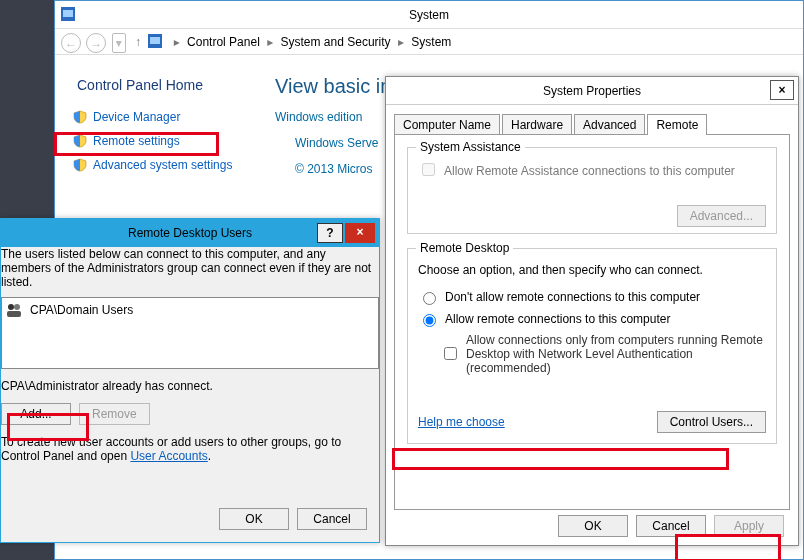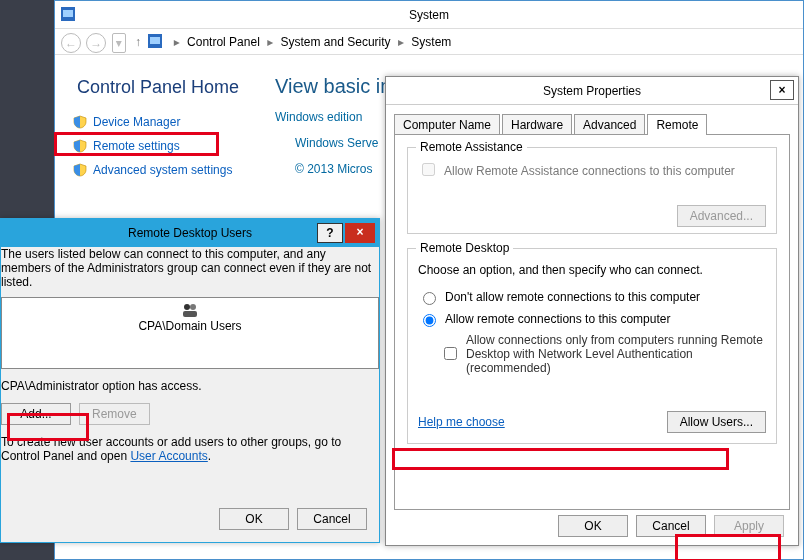--- a/index.html
+++ b/index.html
@@ -11,21 +11,21 @@
 .leftbar::before { content: ""; position: absolute; left: 0; top: 279px; width: 54px; height: 38px; background: #29a4dc; }
 .sys-title { height: 28px; background: #fff; border-bottom: 1px solid #ddd; text-align: center; line-height: 28px; font-size: 13px; }
 .small-icon { display: inline-block; width: 14px; height: 14px; background: #2a6abf; vertical-align: -2px; margin-right: 4px; }
 .small-icon svg { width: 14px; height: 14px; display: block; }
 .sys-title .small-icon { position: absolute; left: 6px; top: 6px; }
 .nav-row { height: 26px; line-height: 26px; padding-left: 6px; border-bottom: 1px solid #ddd; }
 .nav-btn { display: inline-block; width: 20px; height: 20px; border: 1px solid #bbb; border-radius: 50%; color: #bbb; text-align: center; line-height: 18px; vertical-align: middle; margin-right: 2px; }
 .nav-sep { color: #777; padding: 0 4px; }
 .sys-body { position: absolute; top: 56px; left: 0; right: 0; bottom: 0; }
 .sys-left { position: absolute; left: 0; top: 0; width: 210px; padding: 20px 0 0 12px; }
-.cpl-home { color: #1a3e7a; font-size: 18px; padding-bottom: 12px; padding-left: 10px; }
+.cpl-home { color: #1a3e7a; font-size: 14px; padding-bottom: 12px; padding-left: 10px; }
 .sys-link { color: #0a5fbf; padding: 5px 6px; cursor: default; display: flex; align-items: center; gap: 6px; }
 .shield { display: inline-block; width: 14px; height: 14px; }
 .shield svg { width: 14px; height: 14px; display: block; }
 .sys-right { position: absolute; left: 220px; top: 18px; }
 .basic { color: #1a5a8a; font-size: 20px; font-weight: 400; }
 .info-row { margin-top: 12px; color: #0369a1; }
 .info-lbl { display: inline-block; width: 110px; }
 .redbox { border: 3px solid #e3001b; pointer-events: none; }
 .rb1 { position: absolute; left: 54px; top: 132px; width: 165px; height: 24px; }
 
@@ -51,21 +51,21 @@
 .rb3 { position: absolute; left: 675px; top: 534px; width: 106px; height: 28px; }
 
 
 .rdu { position: absolute; left: 0; top: 218px; width: 380px; height: 325px; border: 1px solid #29a4dc; background: #f0f0f0; box-shadow: 0 0 6px rgba(0,0,0,0.25); }
 .rdu-title { height: 28px; background: #29a4dc; color: #000; text-align: center; line-height: 28px; font-size: 13px; position: relative; }
 .rdu-title .help { position: absolute; right: 36px; top: 4px; width: 26px; height: 20px; border: 1px solid #333; text-align: center; line-height: 18px; background: #f0f0f0; font-weight: bold; }
 .rdu-title .close { position: absolute; right: 4px; top: 4px; width: 30px; height: 20px; background: #c92d1e; color: #fff; text-align: center; font-weight: bold; line-height: 18px; }
 .rdu-body { }
 .rdu-desc { margin-bottom: 8px; }
 .list { border: 1px solid #888; background: #fff; height: 72px; padding: 4px; }
-.list-item { display: flex; align-items: center; gap: 1px; flex-direction: column; }
+.list-item { display: flex; align-items: center; gap: 8px; }
 .user-icon { width: 16px; height: 16px; }
 .user-icon svg { width: 16px; height: 16px; display: block; }
 .rdu-btns-row { margin-top: 10px; display: flex; gap: 8px; }
 .rdu-foot { margin-top: 10px; }
 .rdu-okrow { position: absolute; right: 12px; bottom: 12px; display: flex; gap: 8px; }
 .rb4 { position: absolute; left: 7px; top: 413px; width: 82px; height: 28px; }
 </style>
 </head>
 <body>
 
@@ -149,21 +149,21 @@
   <div class="tabstrip">
     <div class="tabs">
       <div class="tab">Computer Name</div>
       <div class="tab">Hardware</div>
       <div class="tab">Advanced</div>
       <div class="tab active">Remote</div>
     </div>
   </div>
   <div class="tabpane">
     <div class="group">
-      <div class="group-title">Remote Assistance</div>
+      <div class="group-title">System Assistance</div>
       <label class="chk">
         <input type="checkbox" disabled="" style="">
         <span>Allow Remote Assistance connections to this computer</span>
       </label>
       <div style="text-align:right;margin-top:30px">
         <span class="btn dis">Advanced...</span>
       </div>
     </div>
     <div class="group" style="height:196px">
       <div class="group-title">Remote Desktop</div>
@@ -175,21 +175,21 @@
       <label class="radio">
         <input type="radio" name="rd" checked="" style="">
         <span>Allow remote connections to this computer</span>
       </label>
       <label class="chk" style="color:#333;margin:6px 0 0 22px">
         <input type="checkbox" style="">
         <span>Allow connections only from computers running Remote Desktop with Network Level Authentication (recommended)</span>
       </label>
       <div style="position:absolute;left:10px;bottom:10px;right:10px;display:flex;justify-content:space-between;align-items:center">
         <span class="linklike">Help me choose</span>
-        <span class="btn">Allow Users...</span>
+        <span class="btn">Control Users...</span>
       </div>
     </div>
   </div>
   <div class="props-btns">
     <span class="btn">OK</span>
     <span class="btn">Cancel</span>
     <span class="btn dis">Apply</span>
   </div>
 </div>
 
@@ -209,21 +209,21 @@
         <span class="user-icon">
             <svg viewBox="0 0 16 16">
               <circle cx="5" cy="5" r="3" fill="#333"></circle>
               <circle cx="11" cy="5" r="3" fill="#777"></circle>
               <rect x="1" y="9" width="14" height="6" rx="2" fill="#555"></rect>
             </svg>
           </span>
         <span>CPA\Domain Users</span>
       </div>
     </div>
-    <div style="margin-top:10px">CPA\Administrator option has access.</div>
+    <div style="margin-top:10px">CPA\Administrator already has connect.</div>
     <div class="rdu-btns-row">
       <span class="btn">Add...</span>
       <span class="btn dis">Remove</span>
     </div>
     <div class="rdu-foot">
       <span>To create new user accounts or add users to other groups, go to Control Panel and open </span><span class="linklike">User Accounts</span><span>.</span>
     </div>
     <div class="rdu-okrow">
       <span class="btn">OK</span>
       <span class="btn">Cancel</span>

